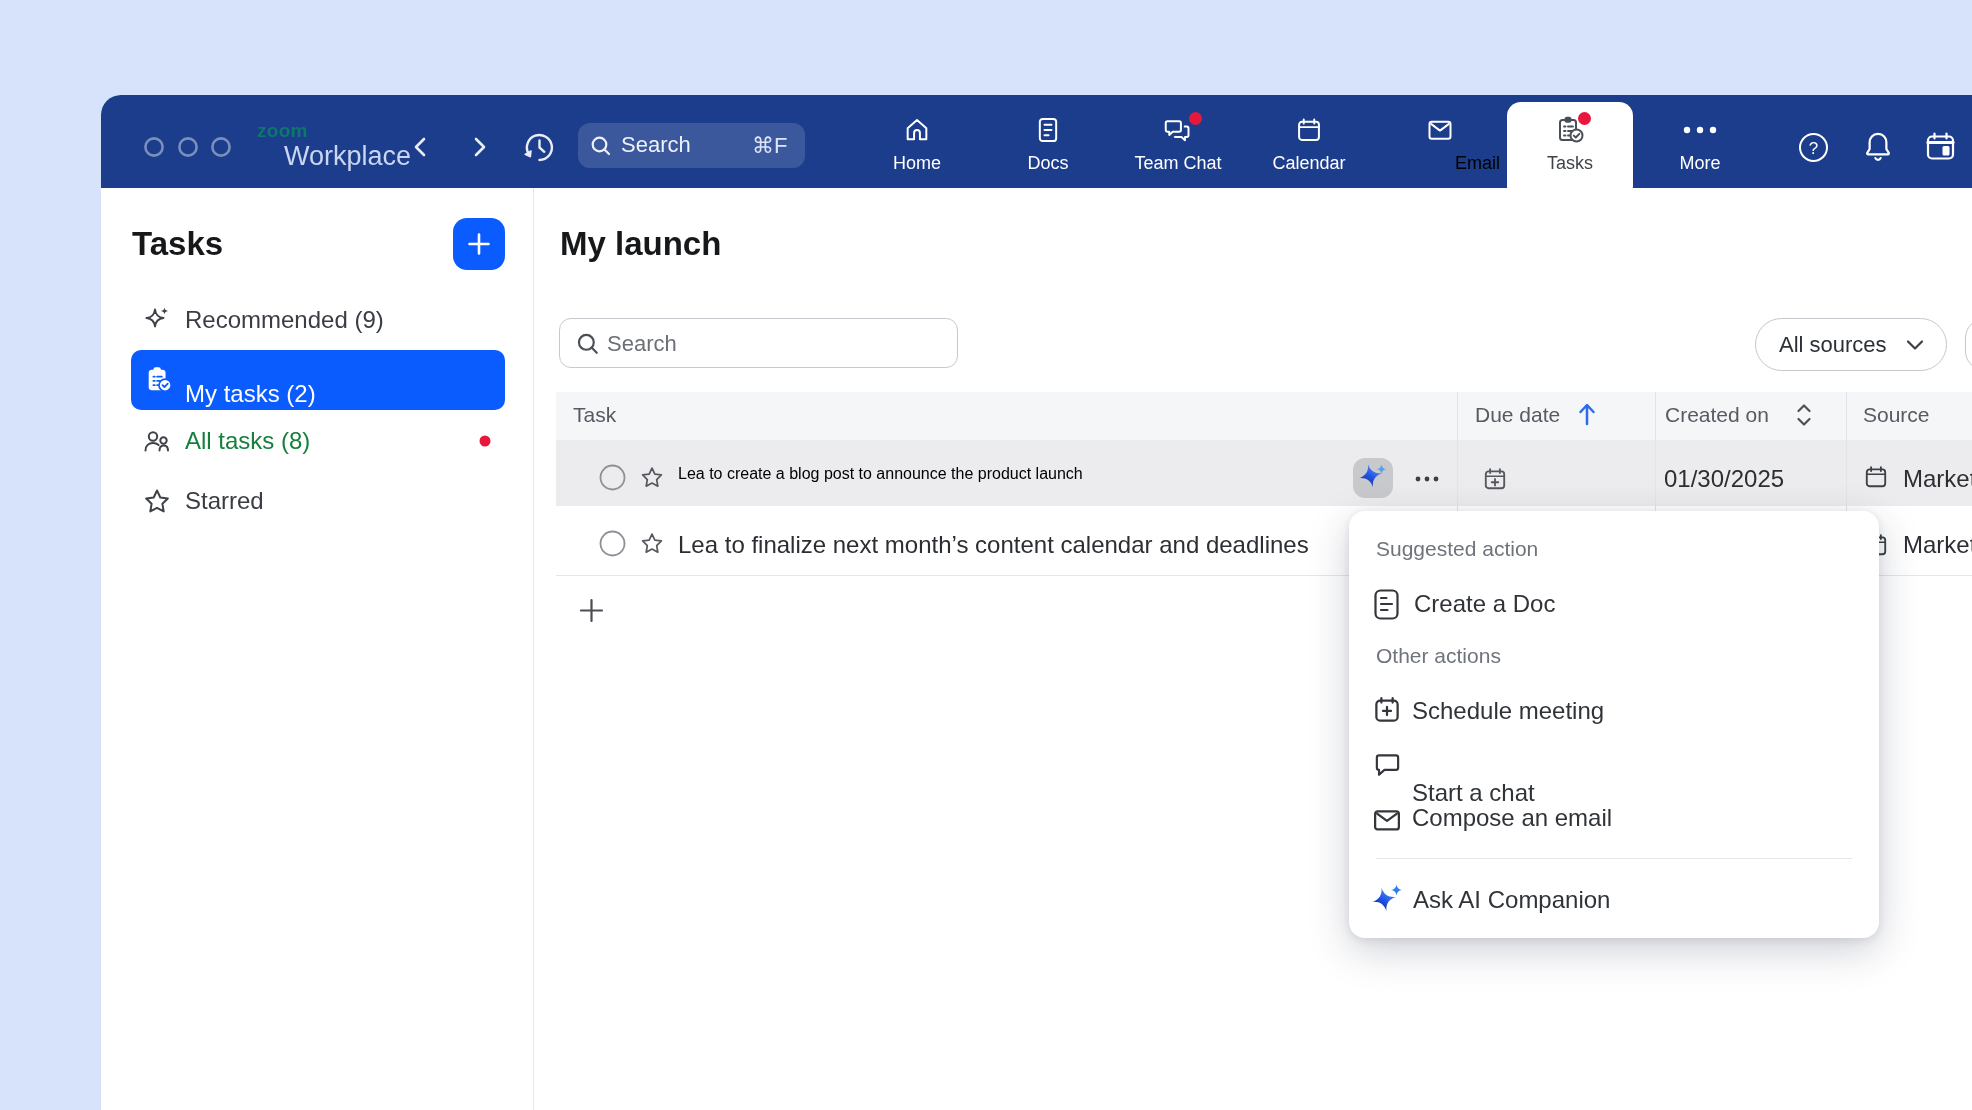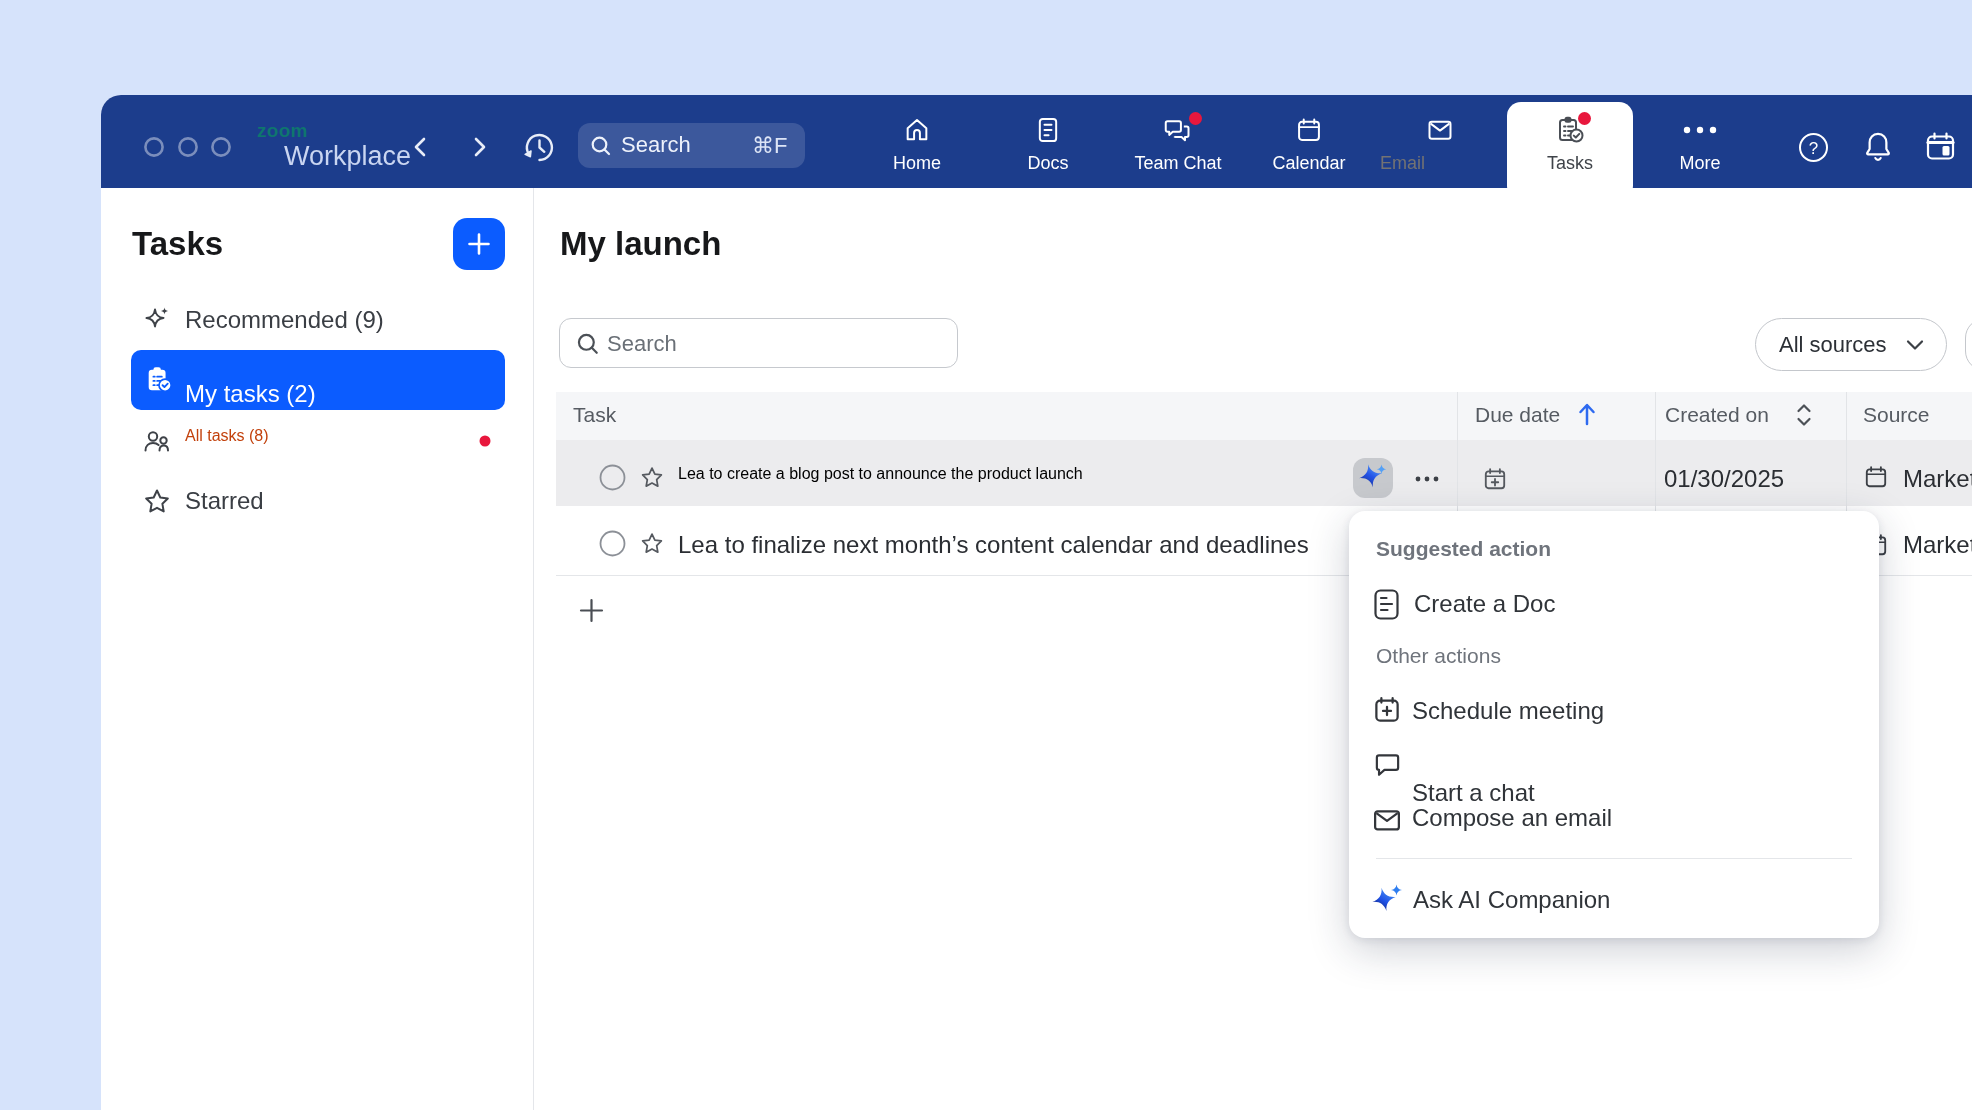--- a/index.html
+++ b/index.html
@@ -81,21 +81,21 @@
     </g>
   </svg>
 <div class="abs" style="left:1249px; top:153px; width:120px; text-align:center; color:#fff; font-size:18px;">Calendar</div>
 
 <svg class="abs" style="left:1426px; top:116px;" width="28" height="28" viewBox="0 0 24 24">
     <g fill="none" stroke="#fff" stroke-width="1.7" stroke-linejoin="round">
       <rect x="3" y="5" width="18" height="14.5" rx="2"></rect>
       <path d="M4 6.5 L12 12.5 L20 6.5"></path>
     </g>
   </svg>
-<div class="abs" style="left:1380px; top:153px; width:120px; text-align:left; color:#737373; font-size:18px;">Email</div>
+<div class="abs" style="left:1380px; top:153px; width:120px; text-align:right; color:#000000; font-size:18px;">Email</div>
 
 <svg class="abs" style="left:1554px; top:114px;" width="32" height="32" viewBox="0 0 32 32">
   <g fill="none" stroke="#4a4e55" stroke-width="2">
     <rect x="6" y="6" width="16" height="20" rx="2.5"></rect>
     <rect x="11.5" y="3.8" width="5" height="4" rx="1.5" fill="#4a4e55"></rect>
     <path d="M10 12.5 h1.5 M14 12.5 h5 M10 17 h1.5 M14 17 h4 M10 21.5 h1.5 M14 21.5 h2.5" stroke-linecap="round" stroke-width="1.9"></path>
     <circle cx="22.5" cy="21.5" r="6" fill="#fff"></circle>
     <path d="M19.8 21.6 L21.8 23.5 L25.3 19.9" stroke-linecap="round" stroke-linejoin="round"></path>
   </g>
 </svg>
@@ -160,21 +160,21 @@
 <div class="abs" style="left:185px; top:380px; color:#fff; font-size:24px;">My tasks (2)</div>
 
 <svg class="abs" style="left:142px; top:427px;" width="30" height="30" viewBox="0 0 30 30">
   <g fill="none" stroke="#3e4248" stroke-width="2" stroke-linecap="round">
     <circle cx="11" cy="9.5" r="4.2"></circle>
     <path d="M3.5 23.5 C3.5 18.5 6.8 16 11 16 C13.2 16 15.2 16.7 16.6 18"></path>
     <circle cx="21.5" cy="13.5" r="3.2"></circle>
     <path d="M17.5 23.5 C17.5 20.2 19.3 18.4 21.8 18.4 C24.3 18.4 26 20.2 26 23.5"></path>
   </g>
 </svg>
-<div class="abs" style="left:185px; top:427px; color:#c2410c; font-size:16px;">All tasks (8)</div>
+<div class="abs" style="left:185px; top:427px; color:#15803d; font-size:24px;">All tasks (8)</div>
 <svg class="abs" style="left:479px; top:435px;" width="12" height="12" viewBox="0 0 12 12">
     <circle cx="6" cy="6" r="5.5" fill="#e8173d"></circle>
   </svg>
 
 <svg class="abs" style="left:142px; top:487px;" width="30" height="30" viewBox="0 0 30 30">
     <path d="M15 3.5 L18.3 10.5 L25.8 11.5 L20.4 16.8 L21.7 24.4 L15 20.8 L8.3 24.4 L9.6 16.8 L4.2 11.5 L11.7 10.5 Z" fill="none" stroke="#3e4248" stroke-width="2" stroke-linejoin="round"></path>
   </svg>
 <div class="abs" style="left:185px; top:487px; color:#3a3e44; font-size:24px;">Starred</div>
 
 <div class="abs" style="left:560px; top:225px; color:#17181a; font-size:33px; font-weight:700;">My launch</div>
@@ -279,21 +279,21 @@
     </g>
   </svg>
 <div class="abs" style="left:1903px; top:531px; color:#2b2e33; font-size:24px; width:69px; overflow:hidden; white-space:nowrap;">Marketing</div>
 
 <svg class="abs" style="left:578px; top:597px;" width="27" height="27" viewBox="0 0 27 27">
     <path d="M13.5 3 L13.5 24 M3 13.5 L24 13.5" stroke="#4a4e54" stroke-width="2.2" stroke-linecap="round"></path>
   </svg>
 
 <div class="abs" style="left:1349px; top:511px; width:530px; height:427px; background:#fff; border-radius:16px; box-shadow:0 12px 40px rgba(30,40,70,0.22), 0 2px 8px rgba(30,40,70,0.10);"></div>
 
-<div class="abs" style="left:1376px; top:537px; color:#6f747c; font-size:21px;font-weight:bold;">Suggested action</div>
+<div class="abs" style="left:1376px; top:537px; color:#6f747c; font-size:21px;">Suggested action</div>
 
 <svg class="abs" style="left:1374px; top:589px;" width="25" height="31" viewBox="0 0 25 31">
     <g fill="none" stroke="#33363b" stroke-width="2.2" stroke-linecap="round">
       <rect x="1.5" y="1.5" width="22" height="28" rx="5"></rect>
       <path d="M7 9 L12.5 9 M7 15 L18 15 M7 21 L13.5 21"></path>
     </g>
   </svg>
 <div class="abs" style="left:1414px; top:590px; color:#303439; font-size:24px;">Create a Doc</div>
 
 <div class="abs" style="left:1376px; top:644px; color:#6f747c; font-size:21px;">Other actions</div>

